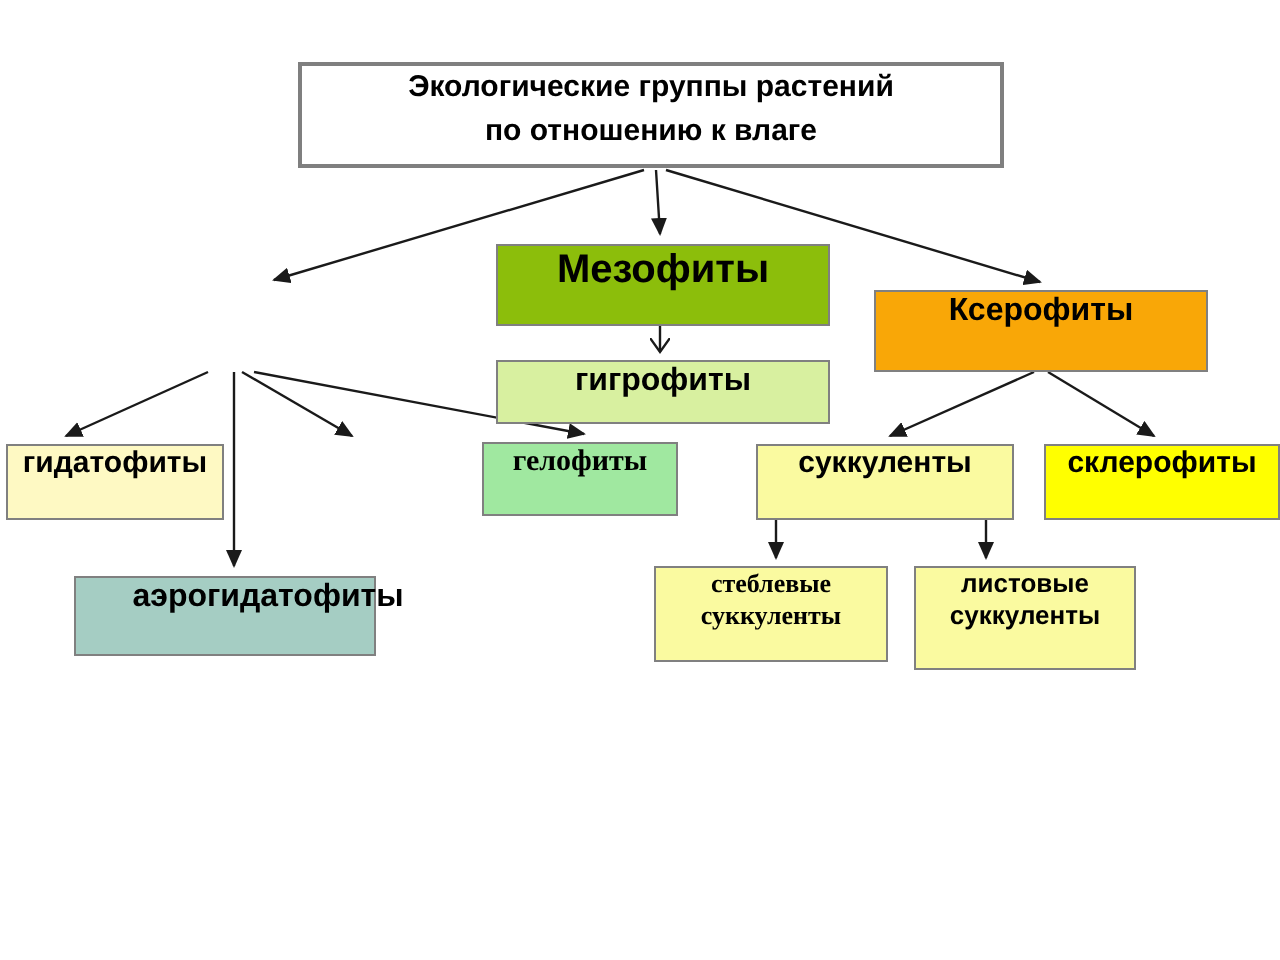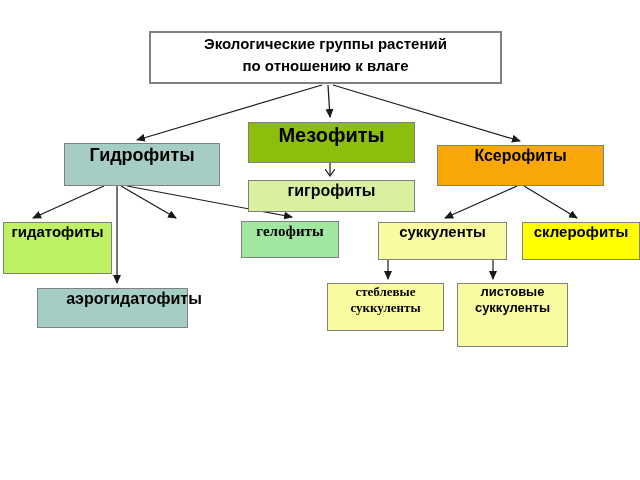--- a/index.html
+++ b/index.html
@@ -45,37 +45,34 @@
     <line x1="524" y1="186" x2="577" y2="218" marker-end="url(#arrowSolid)"></line>
     <line x1="388" y1="260" x2="388" y2="279" marker-end="url(#arrowSolid)"></line>
     <line x1="493" y1="260" x2="493" y2="279" marker-end="url(#arrowSolid)"></line>
   </svg>
 
   <div class="node root-node" style="left:149px;top:31px;width:353px;height:53px;">
     <span class="label">Экологические группы растений
 по отношению к влаге</span>
   </div>
 
-  <div class="node" style="left: 64px; top: 143px; width: 156px; height: 43px; font-size: 18px; background-color: rgb(165, 205, 195);">
-    <span class="label">Гидрофиты</span>
-  </div>
 
   <div class="node" style="left: 248px; top: 122px; width: 167px; height: 41px; font-size: 20px; background-color: rgb(140, 190, 11);">
     <span class="label">Мезофиты</span>
   </div>
 
   <div class="node" style="left: 437px; top: 145px; width: 167px; height: 41px; font-size: 16px; background-color: rgb(249, 167, 7);">
     <span class="label">Ксерофиты</span>
   </div>
 
   <div class="node" style="left: 248px; top: 180px; width: 167px; height: 32px; font-size: 16px; background-color: rgb(216, 240, 160);">
     <span class="label">гигрофиты</span>
   </div>
 
-  <div class="node" style="left: 3px; top: 222px; width: 109px; height: 52px; font-size: 15px; background-color: #bef264;">
+  <div class="node" style="left: 3px; top: 222px; width: 109px; height: 38px; font-size: 15px; background-color: #fef9c3;">
     <span class="label">гидатофиты</span>
   </div>
 
 
   <div class="node" style="left: 241px; top: 221px; width: 98px; height: 37px; font-size: 15px; background-color: rgb(160, 232, 160); font-family: Liberation Serif, serif;">
     <span class="label">гелофиты</span>
   </div>
 
   <div class="node" style="left: 378px; top: 222px; width: 129px; height: 38px; font-size: 15px; background-color: rgb(250, 250, 160);">
     <span class="label">суккуленты</span>
@@ -87,18 +84,18 @@
 
   <div class="node" style="left: 37px; top: 288px; width: 151px; height: 40px; font-size: 16px; background-color: rgb(165, 205, 195); padding-left: 43px;">
     <span class="label">аэрогидатофиты</span>
   </div>
 
   <div class="node" style="left: 327px; top: 283px; width: 117px; height: 48px; font-size: 13px; background-color: rgb(250, 250, 160); font-family: Liberation Serif, serif;">
     <span class="label">стеблевые
 суккуленты</span>
   </div>
 
-  <div class="node" style="left: 457px; top: 283px; width: 111px; height: 64px; font-size: 13px; background-color: rgb(250, 250, 160);">
+  <div class="node" style="left: 457px; top: 283px; width: 111px; height: 52px; font-size: 13px; background-color: rgb(250, 250, 160);">
     <span class="label">листовые
 суккуленты</span>
   </div>
 
 </div>
 
 </body></html>

